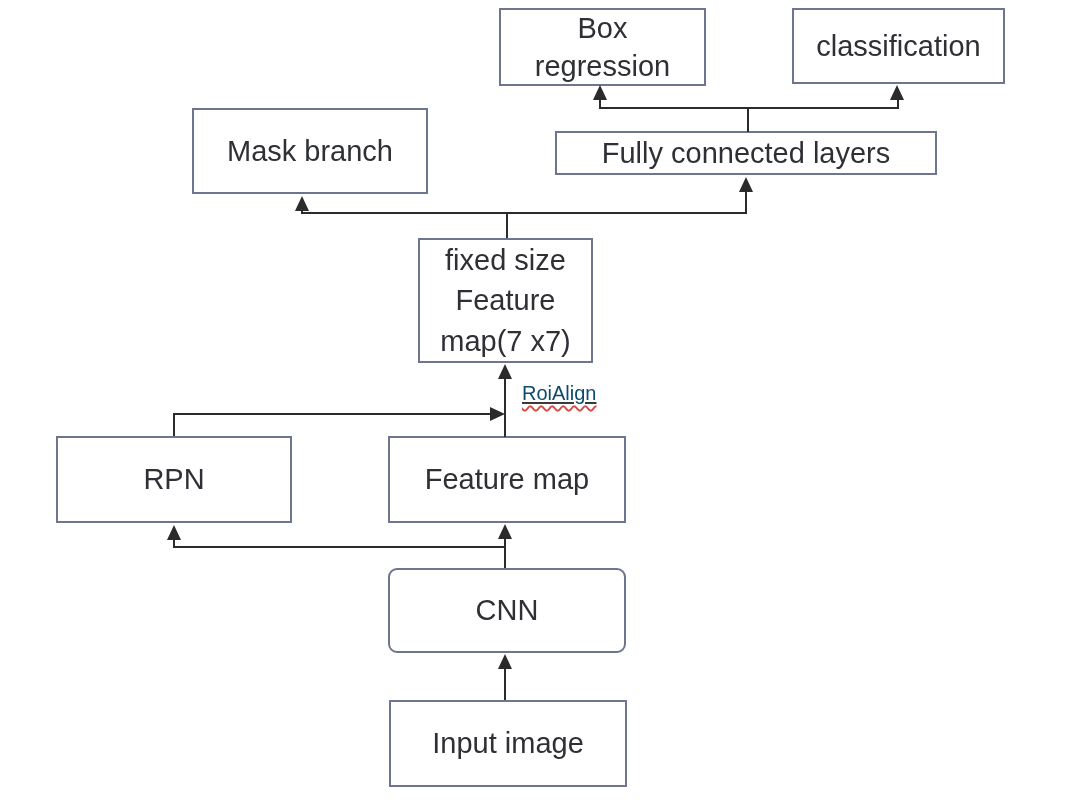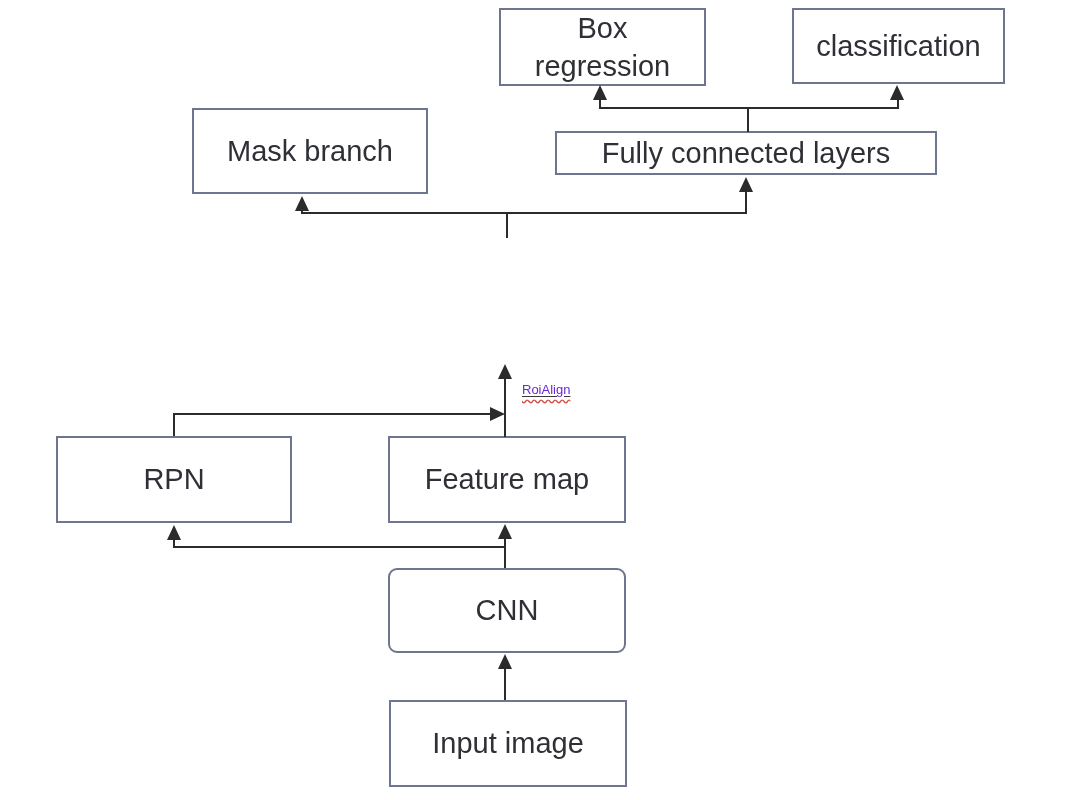--- a/index.html
+++ b/index.html
@@ -59,40 +59,43 @@
   }
   .arr-right {
     position: absolute; width: 0; height: 0;
     border-top: 7px solid transparent;
     border-bottom: 7px solid transparent;
     border-left: 15px solid var(--line);
   }
   .annotation {
     position: absolute;
     left: 522px; top: 382px;
-    font-size: 13px;
-    color: #6d28d9;
+    font-size: 20px;
+    color: #0c4a6e;
     text-decoration: underline wavy var(--squiggle);
     text-underline-offset: 5px;
   }
   .annotation > span {
     text-decoration: underline solid #3a3a3a;
     text-underline-offset: 2px;
   }
 </style>
 </head>
 <body>
 
 <div class="canvas">
 
   <div class="node n-box-regression">Box
 regression</div>
   <div class="node n-classification">classification</div>
   <div class="node n-mask-branch">Mask branch</div>
   <div class="node n-fcl">Fully connected layers</div>
+  <div class="node n-fixed-size">fixed size
+Feature
+map(7 x7)</div>
   <div class="node n-feature-map">Feature map</div>
   <div class="node n-rpn">RPN</div>
   <div class="node n-cnn">CNN</div>
   <div class="node n-input-image">Input image</div>
 
   <div class="line v" style="left:747px; top:108px; height:24px;"></div>
   <div class="line h" style="left:599px; top:107px; width:300px;"></div>
   <div class="line v" style="left:599px; top:98px; height:10px;"></div>
   <div class="arr-up" style="left:593px; top:85px;"></div>
   <div class="line v" style="left:897px; top:98px; height:10px;"></div>

